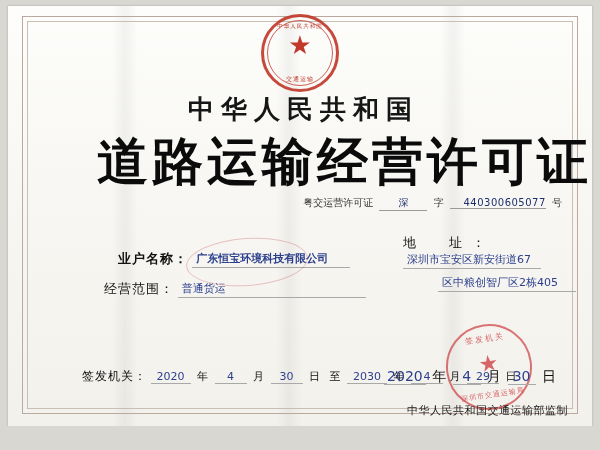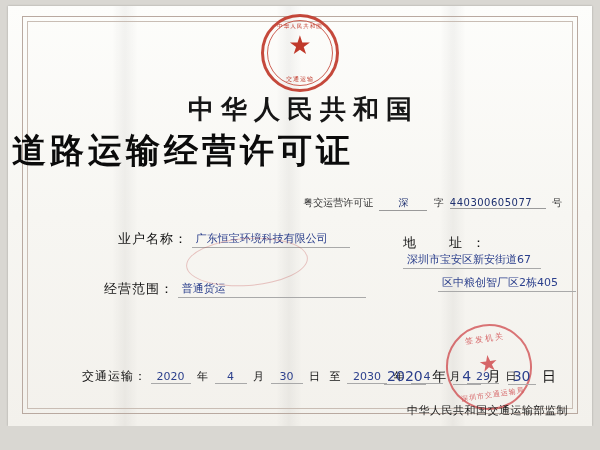--- a/index.html
+++ b/index.html
@@ -110,23 +110,23 @@
     font-size: 26px;
     font-weight: bold;
     letter-spacing: 7px;
     color: #161616;
     text-indent: 7px;
   }
   #title-main {
     position: absolute;
     left: 0; right: 0;
     top: 122px;
-    text-align: left;
+    text-align: right;
     font-family: Liberation Serif, serif;
-    font-size: 34px;
+    font-size: 51px;
     font-weight: bold;
     letter-spacing: 4px;
     color: #0b0b0b;
     text-indent: 4px;
   }
 
   #serial-row {
     position: absolute;
     left: 0; right: 30px;
     top: 190px;
@@ -140,21 +140,21 @@
     min-width: 48px;
     border-bottom: 0.8px solid #9a9a9a;
     text-align: center;
     color: #1d2f6f;
     margin: 0 3px;
   }
   #serial-row .num {
     display: inline-block;
     min-width: 96px;
     border-bottom: 0.8px solid #9a9a9a;
-    text-align: left;
+    text-align: right;
     color: #1d2f6f;
     margin: 0 3px;
     letter-spacing: 0.5px;
   }
 
   .field-row {
     position: absolute;
     font-size: 12px;
     color: #1a1a1a;
   }
@@ -166,21 +166,21 @@
   }
   .field-value {
     display: inline-block;
     color: #2b3f8c;
     font-size: 11px;
     border-bottom: 0.8px solid #a9a9a9;
     padding: 0 4px 1px 4px;
     vertical-align: bottom;
   }
 
-  #row-name { left: 110px; top: 224px; }
+  #row-name { left: 110px; top: 244px; font-weight: bold; }
   #row-name .field-value { min-width: 150px; }
 
   #row-addr { left: 356px; top: 228px; margin-left: 39px; }
   #row-addr .field-label { letter-spacing: 10px; }
   #row-addr .field-value { min-width: 130px; }
   #addr-line2 {
     position: absolute;
     left: 430px;
     top: 269px;
     font-size: 11px;
@@ -341,21 +341,21 @@
   <div id="addr-line2">区中粮创智厂区2栋405</div>
 
   <div class="field-row" id="row-scope">
     <span class="field-label">经营范围：</span>
     <span class="field-value">普通货运</span>
   </div>
 
   <div id="seal-oval"></div>
 
   <div id="valid-row">
-    <span class="field-label">交通运输：</span>
+    <span class="field-label">签发机关：</span>
     <span class="dv y">2020</span>
     <span class="unit">年</span>
     <span class="dv">4</span>
     <span class="unit">月</span>
     <span class="dv">30</span>
     <span class="unit">日</span>
     <span class="unit">至</span>
     <span class="dv y">2030</span>
     <span class="unit">年</span>
     <span class="dv">4</span>

